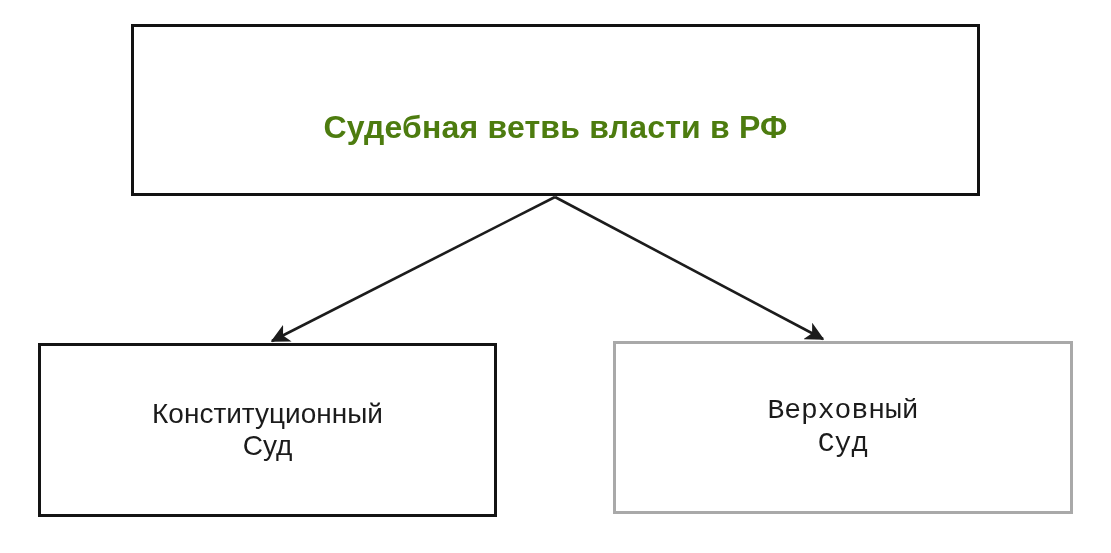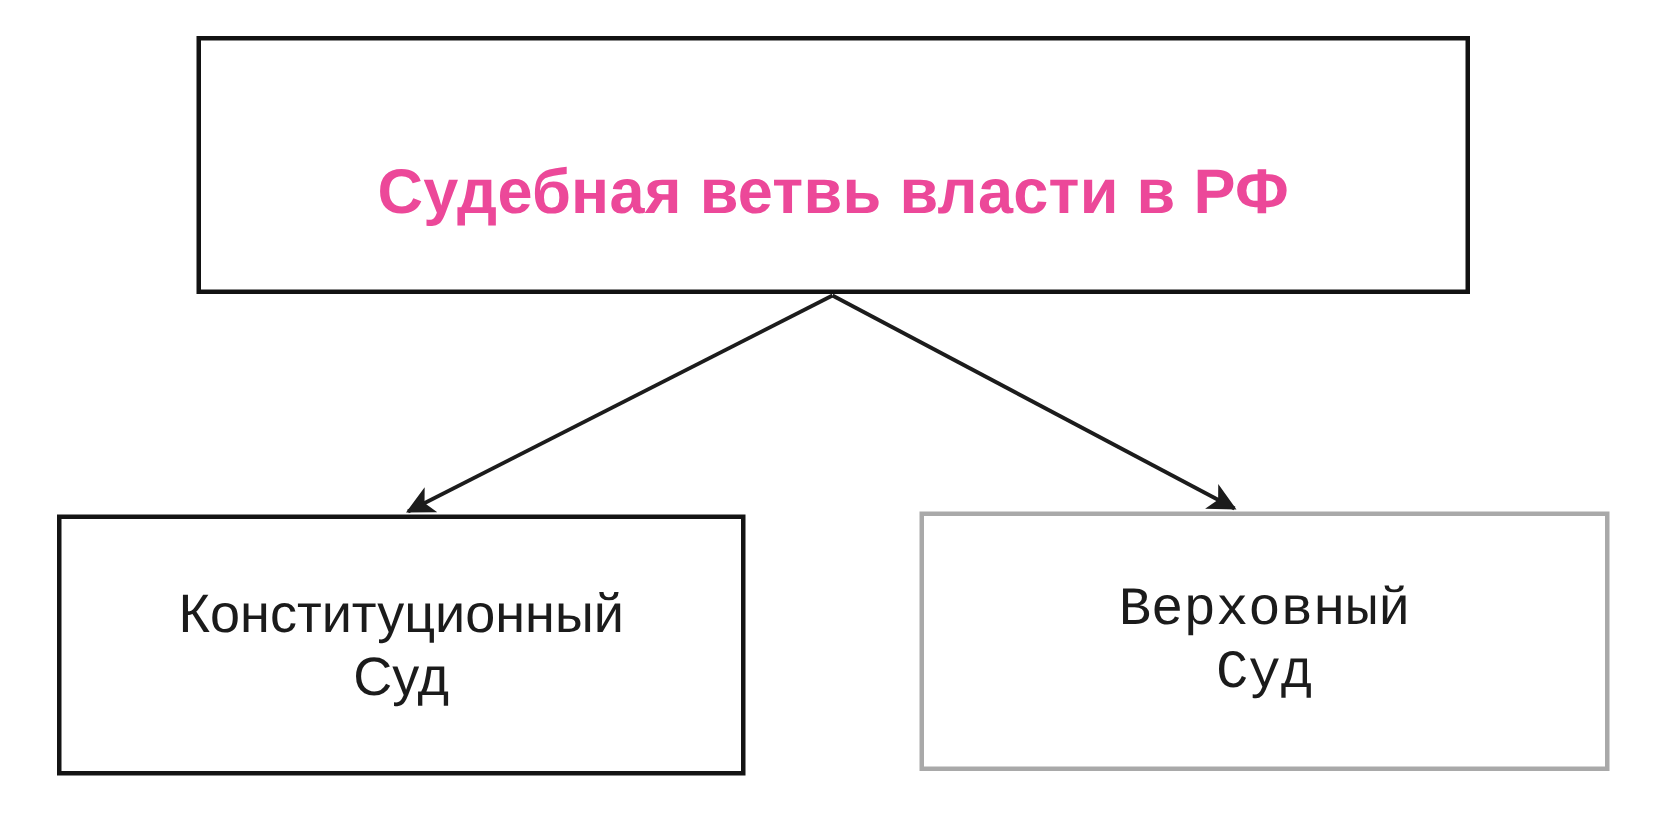--- a/index.html
+++ b/index.html
@@ -46,25 +46,25 @@
 
   
   #node-root {
     left: 131px;
     top: 24px;
     width: 849px;
     height: 172px;
     border: 3px solid #121212;
   }
   #node-root .node-label {
-    font-size: 42px;
+    font-size: 32px;
     font-weight: bold;
     line-height: 1.12;
     letter-spacing: 0.2px;
-    color: #ec4899;
+    color: #4d7c0f;
     white-space: nowrap;
     margin-top: 36px;
   }
 
   
   #node-constitutional-court {
     left: 38px;
     top: 343px;
     width: 459px;
     height: 174px;
@@ -75,21 +75,21 @@
   #node-supreme-court {
     left: 613px;
     top: 341px;
     width: 460px;
     height: 173px;
     border: 3px solid #a9a9a9;
     font-family: Liberation Mono, monospace;
   }
 
   .child-label {
-    font-size: 36px;
+    font-size: 28px;
     font-weight: normal;
     line-height: 1.16;
     color: #1b1b1b;
   }
   .child-label .line2 {
     display: block;
   }
 </style>
 </head>
 <body>

